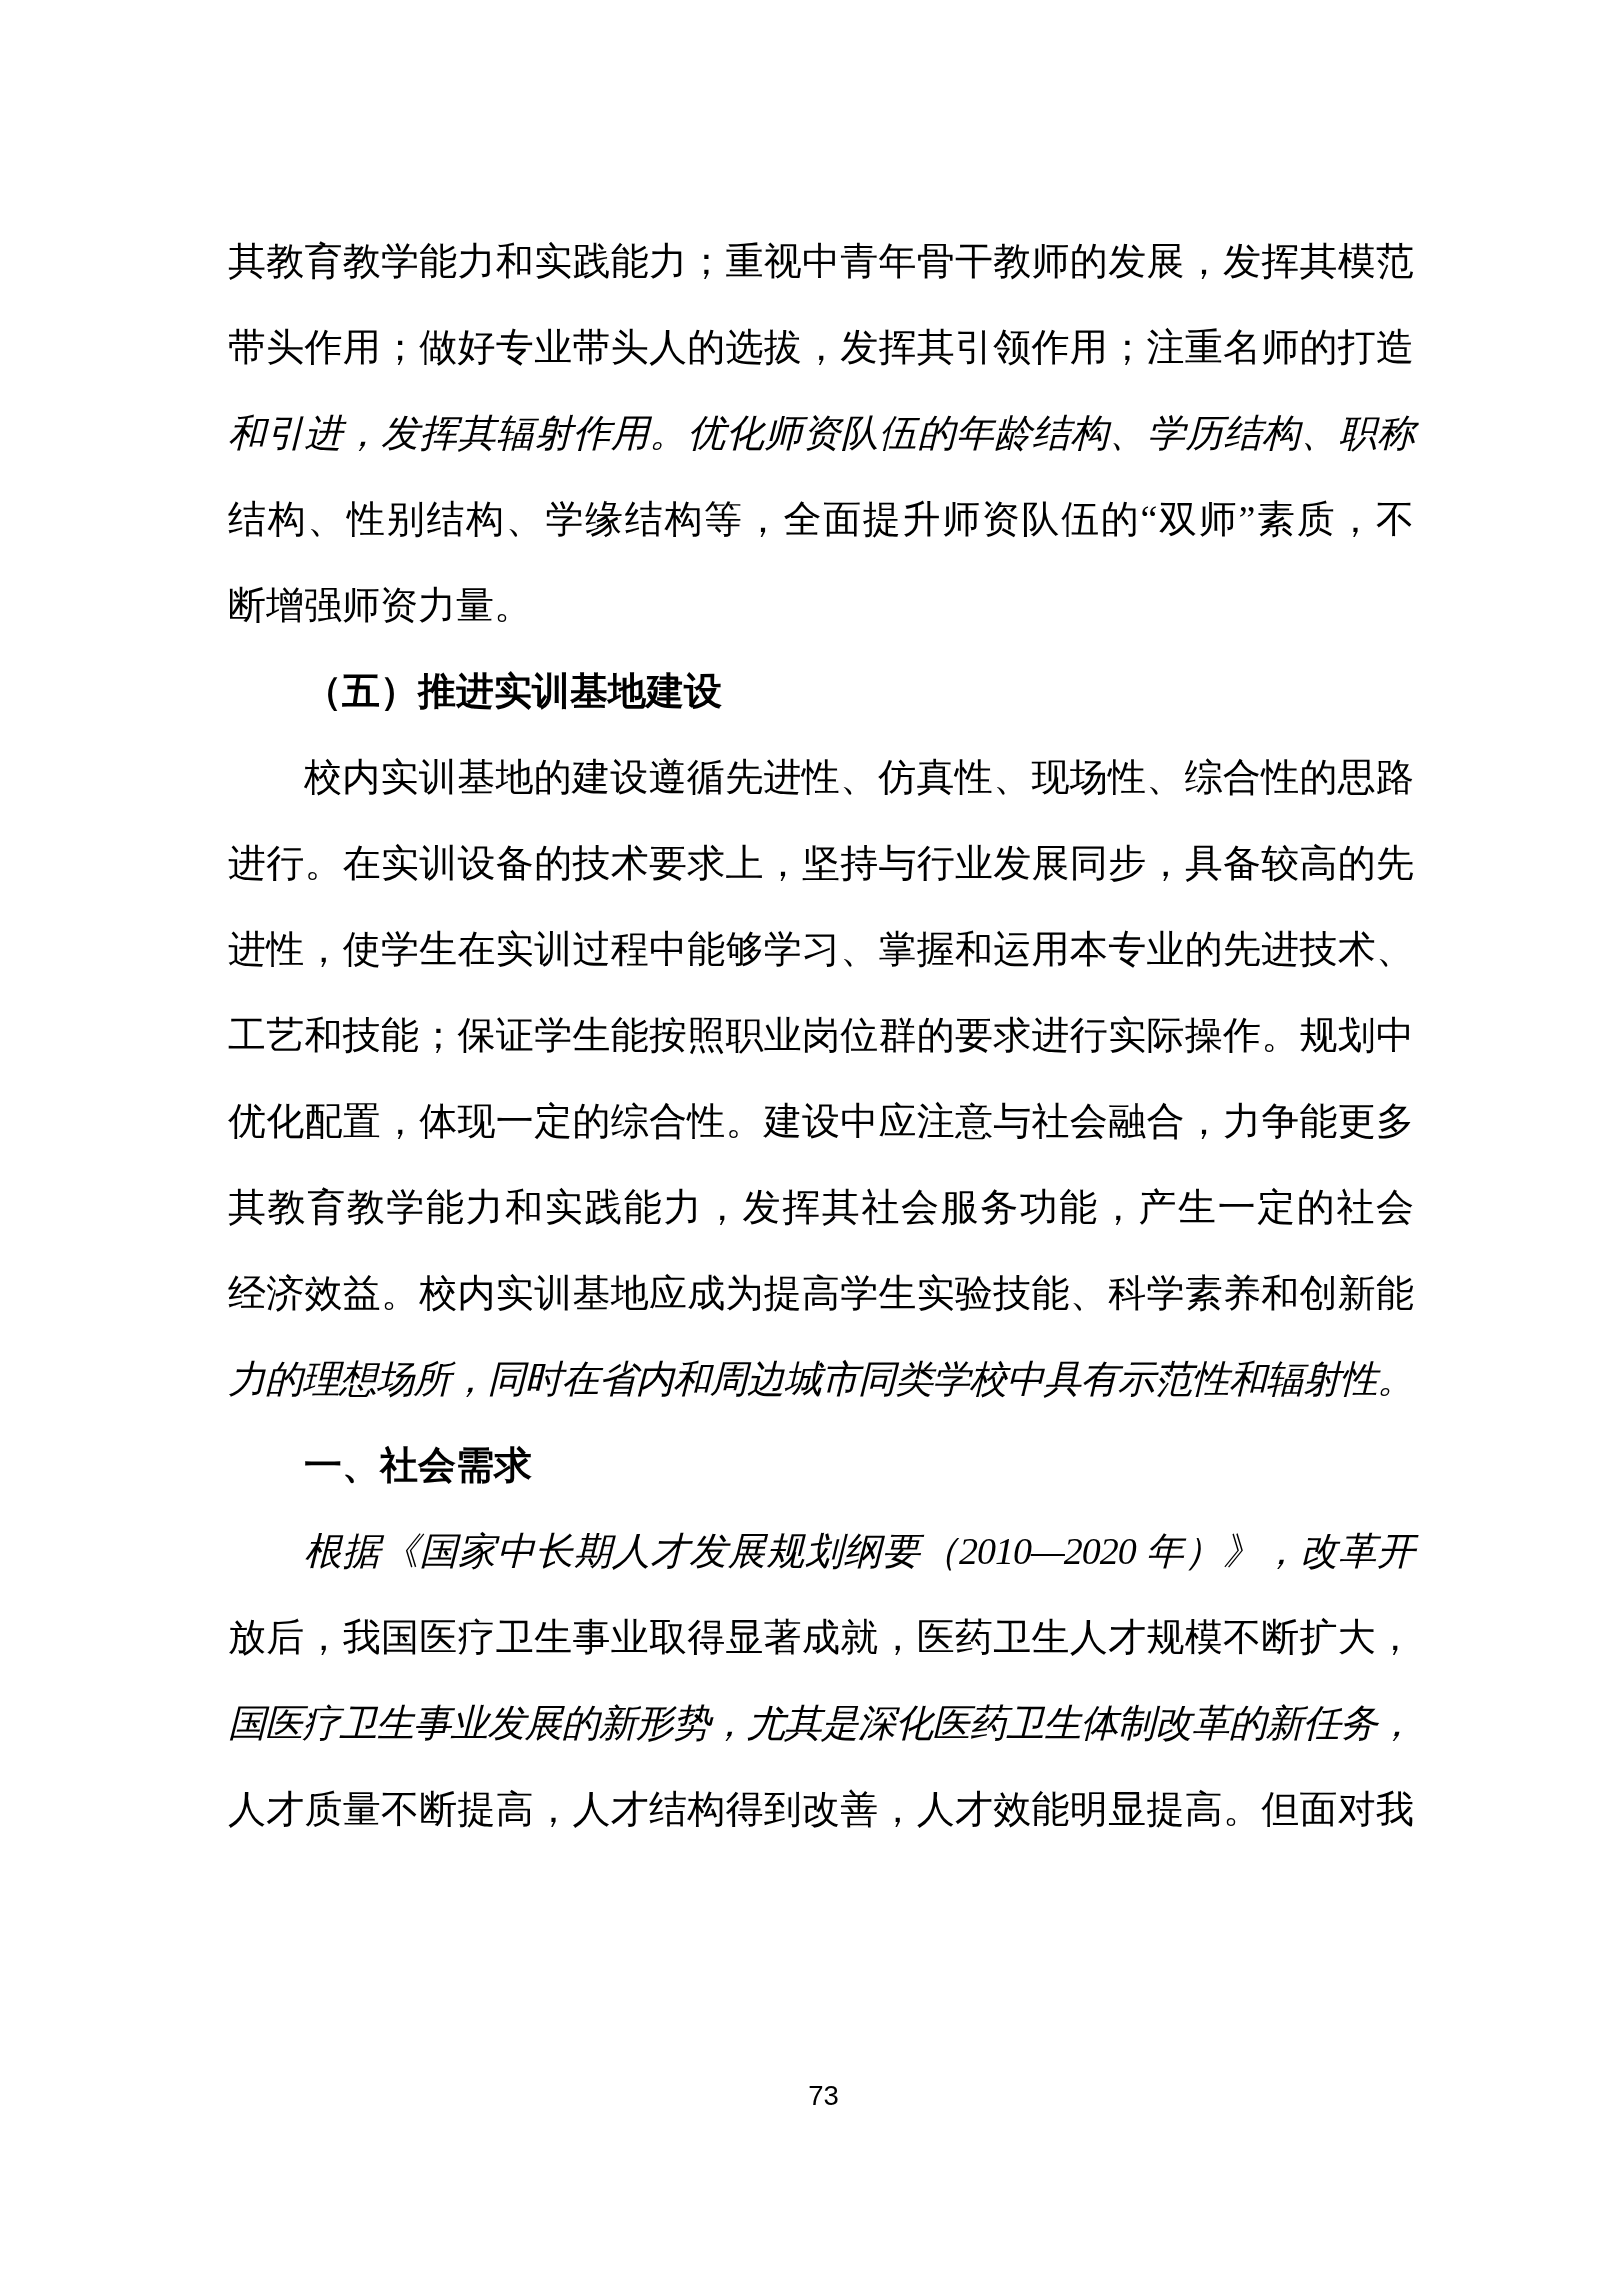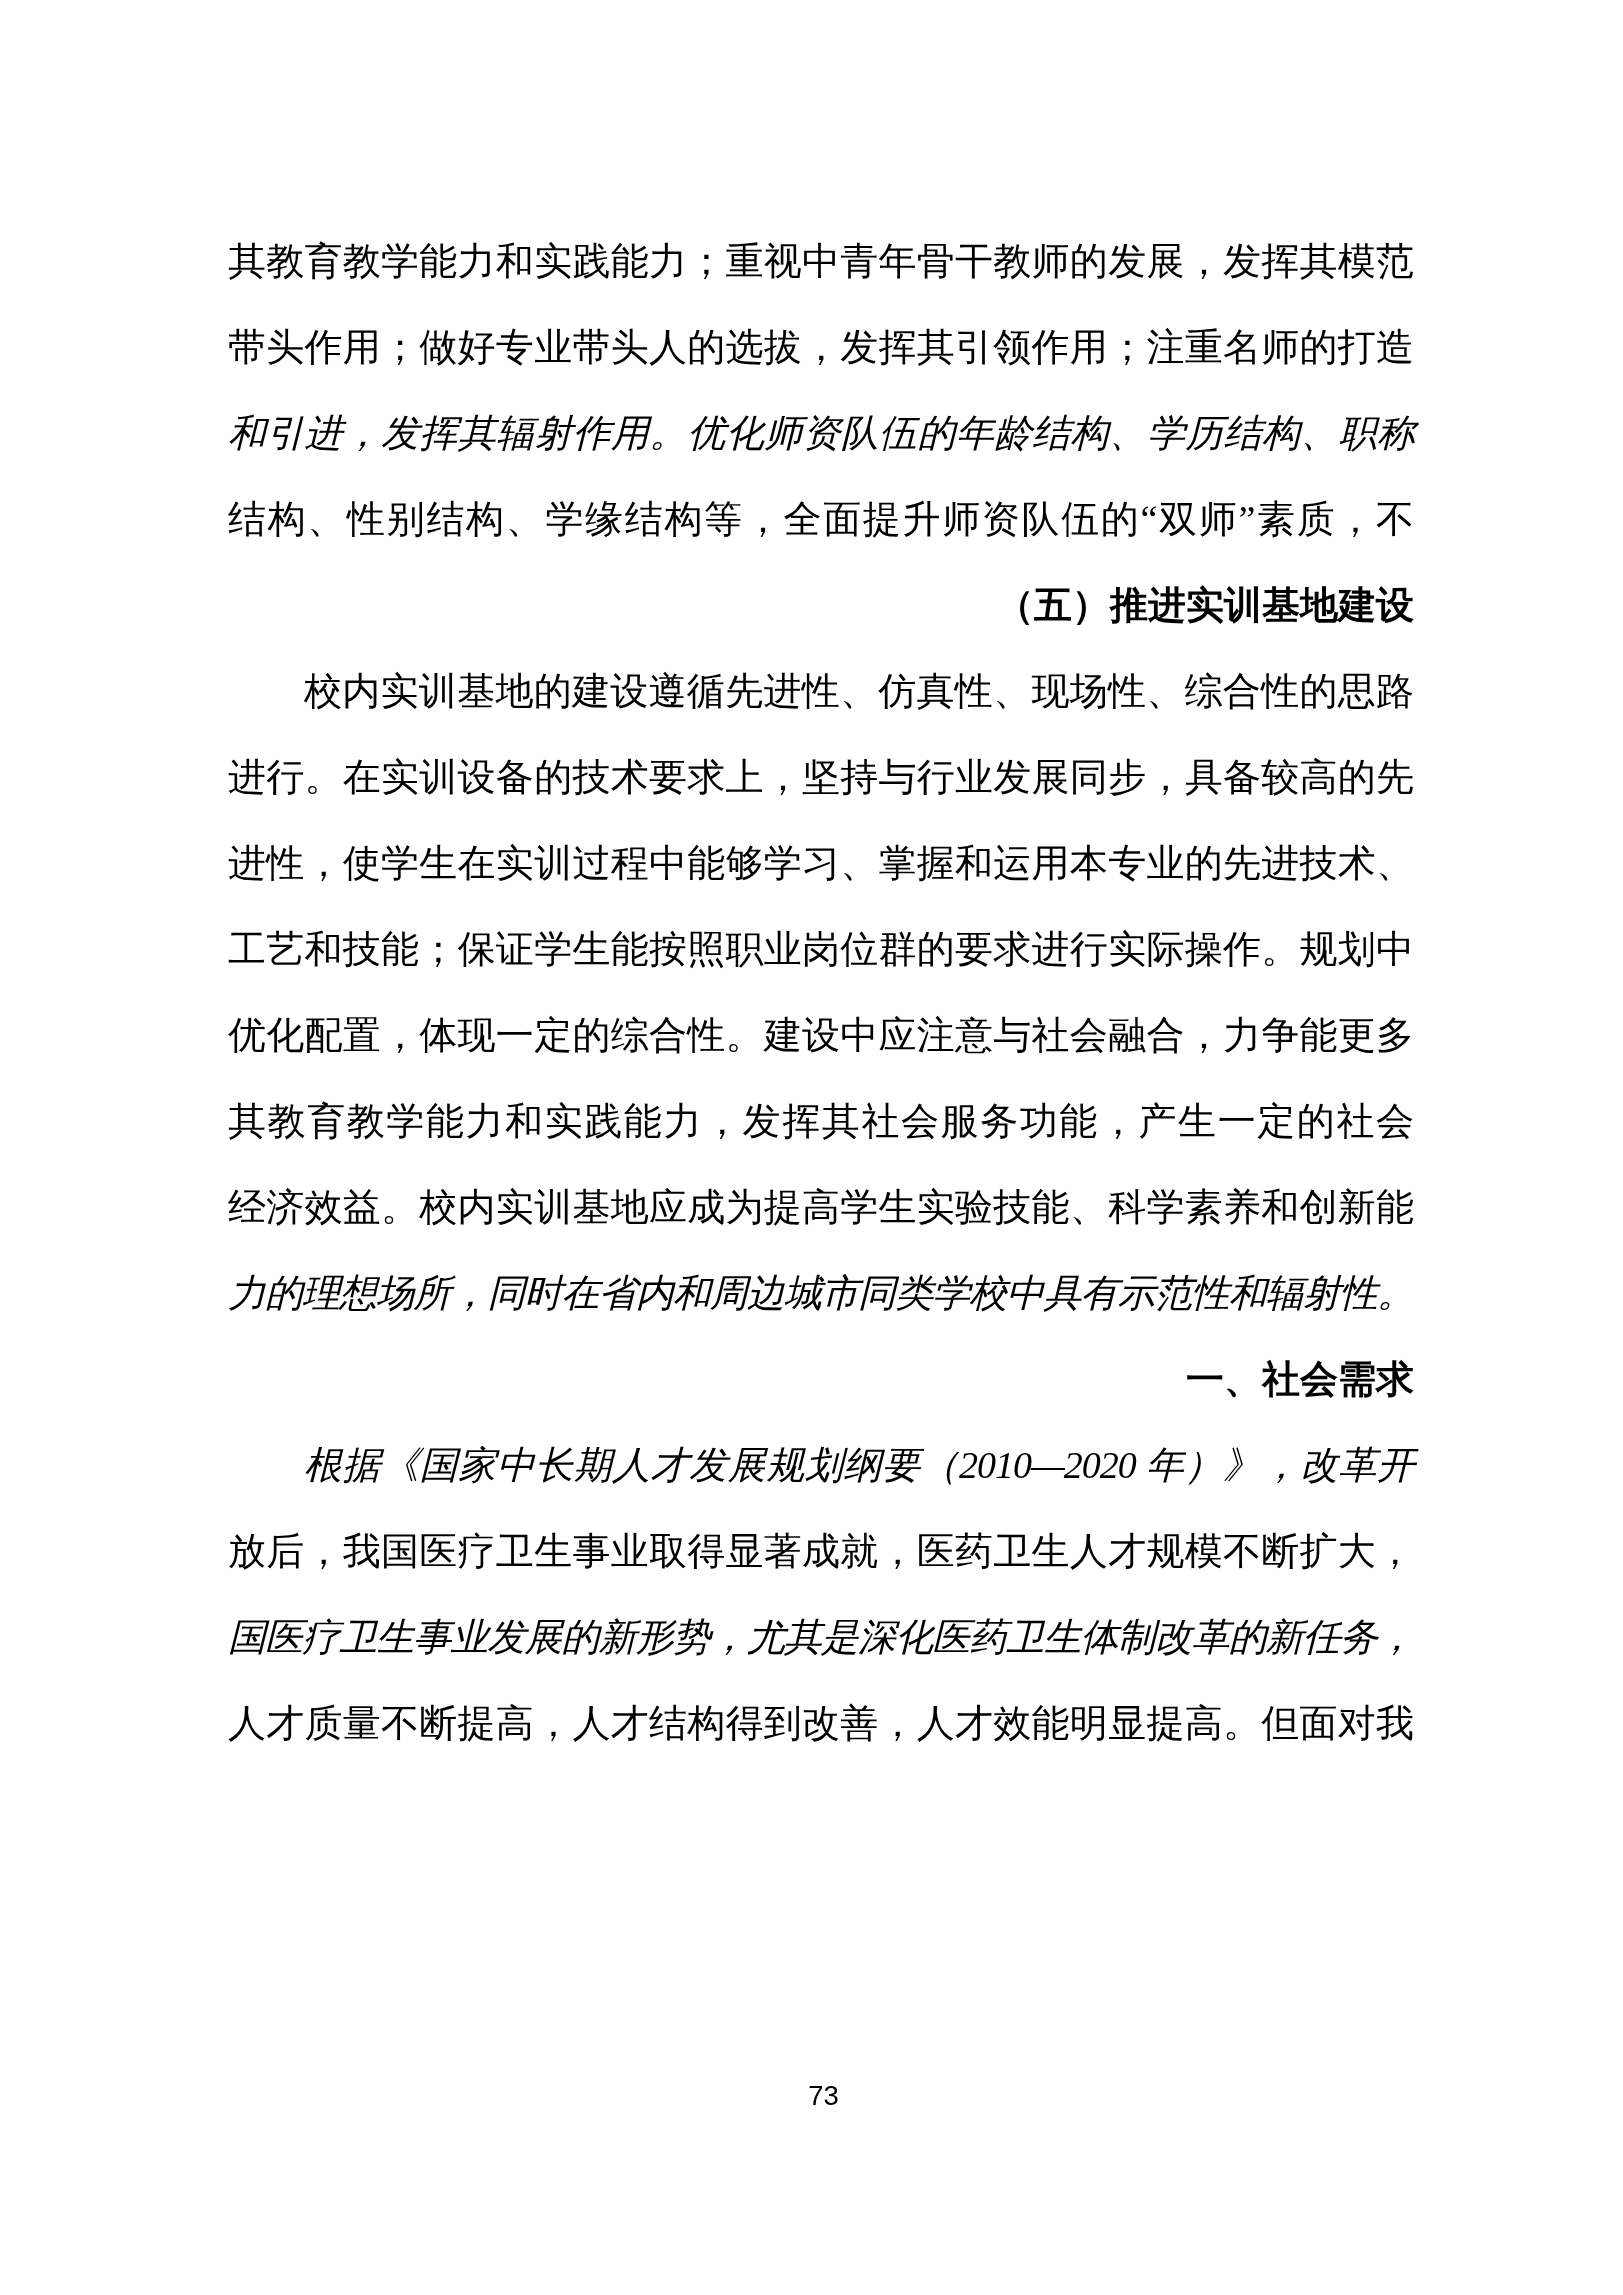--- a/index.html
+++ b/index.html
@@ -43,21 +43,20 @@
   
   .tight {
     letter-spacing: -1px;
     font-style: italic;
   }
   .indent {
     text-indent: 76px; 
   }
   .bold {
     font-weight: bold;
-    text-align: right;
   }
   .center {
     text-align: center;
     text-align-last: center;
   }
   .footer {
     position: absolute;
     left: 0;
     top: 2040px;
     width: 1623px;
@@ -72,20 +71,21 @@
 <body>
 
 <div class="page">
   <div class="content">
 
     <div>
       <div class="line j">其教育教学能力和实践能力；重视中青年骨干教师的发展，发挥其模范</div>
       <div class="line j">带头作用；做好专业带头人的选拔，发挥其引领作用；注重名师的打造</div>
       <div class="line j tight">和引进，发挥其辐射作用。优化师资队伍的年龄结构、学历结构、职称</div>
       <div class="line j">结构、性别结构、学缘结构等，全面提升师资队伍的“双师”素质，不</div>
+      <div class="line">断增强师资力量。</div>
     </div>
 
     <div class="line bold indent">（五）推进实训基地建设</div>
 
     <div>
       <div class="line j indent">校内实训基地的建设遵循先进性、仿真性、现场性、综合性的思路</div>
       <div class="line j">进行。在实训设备的技术要求上，坚持与行业发展同步，具备较高的先</div>
       <div class="line j">进性，使学生在实训过程中能够学习、掌握和运用本专业的先进技术、</div>
       <div class="line j">工艺和技能；保证学生能按照职业岗位群的要求进行实际操作。规划中</div>
       <div class="line j">优化配置，体现一定的综合性。建设中应注意与社会融合，力争能更多</div>

